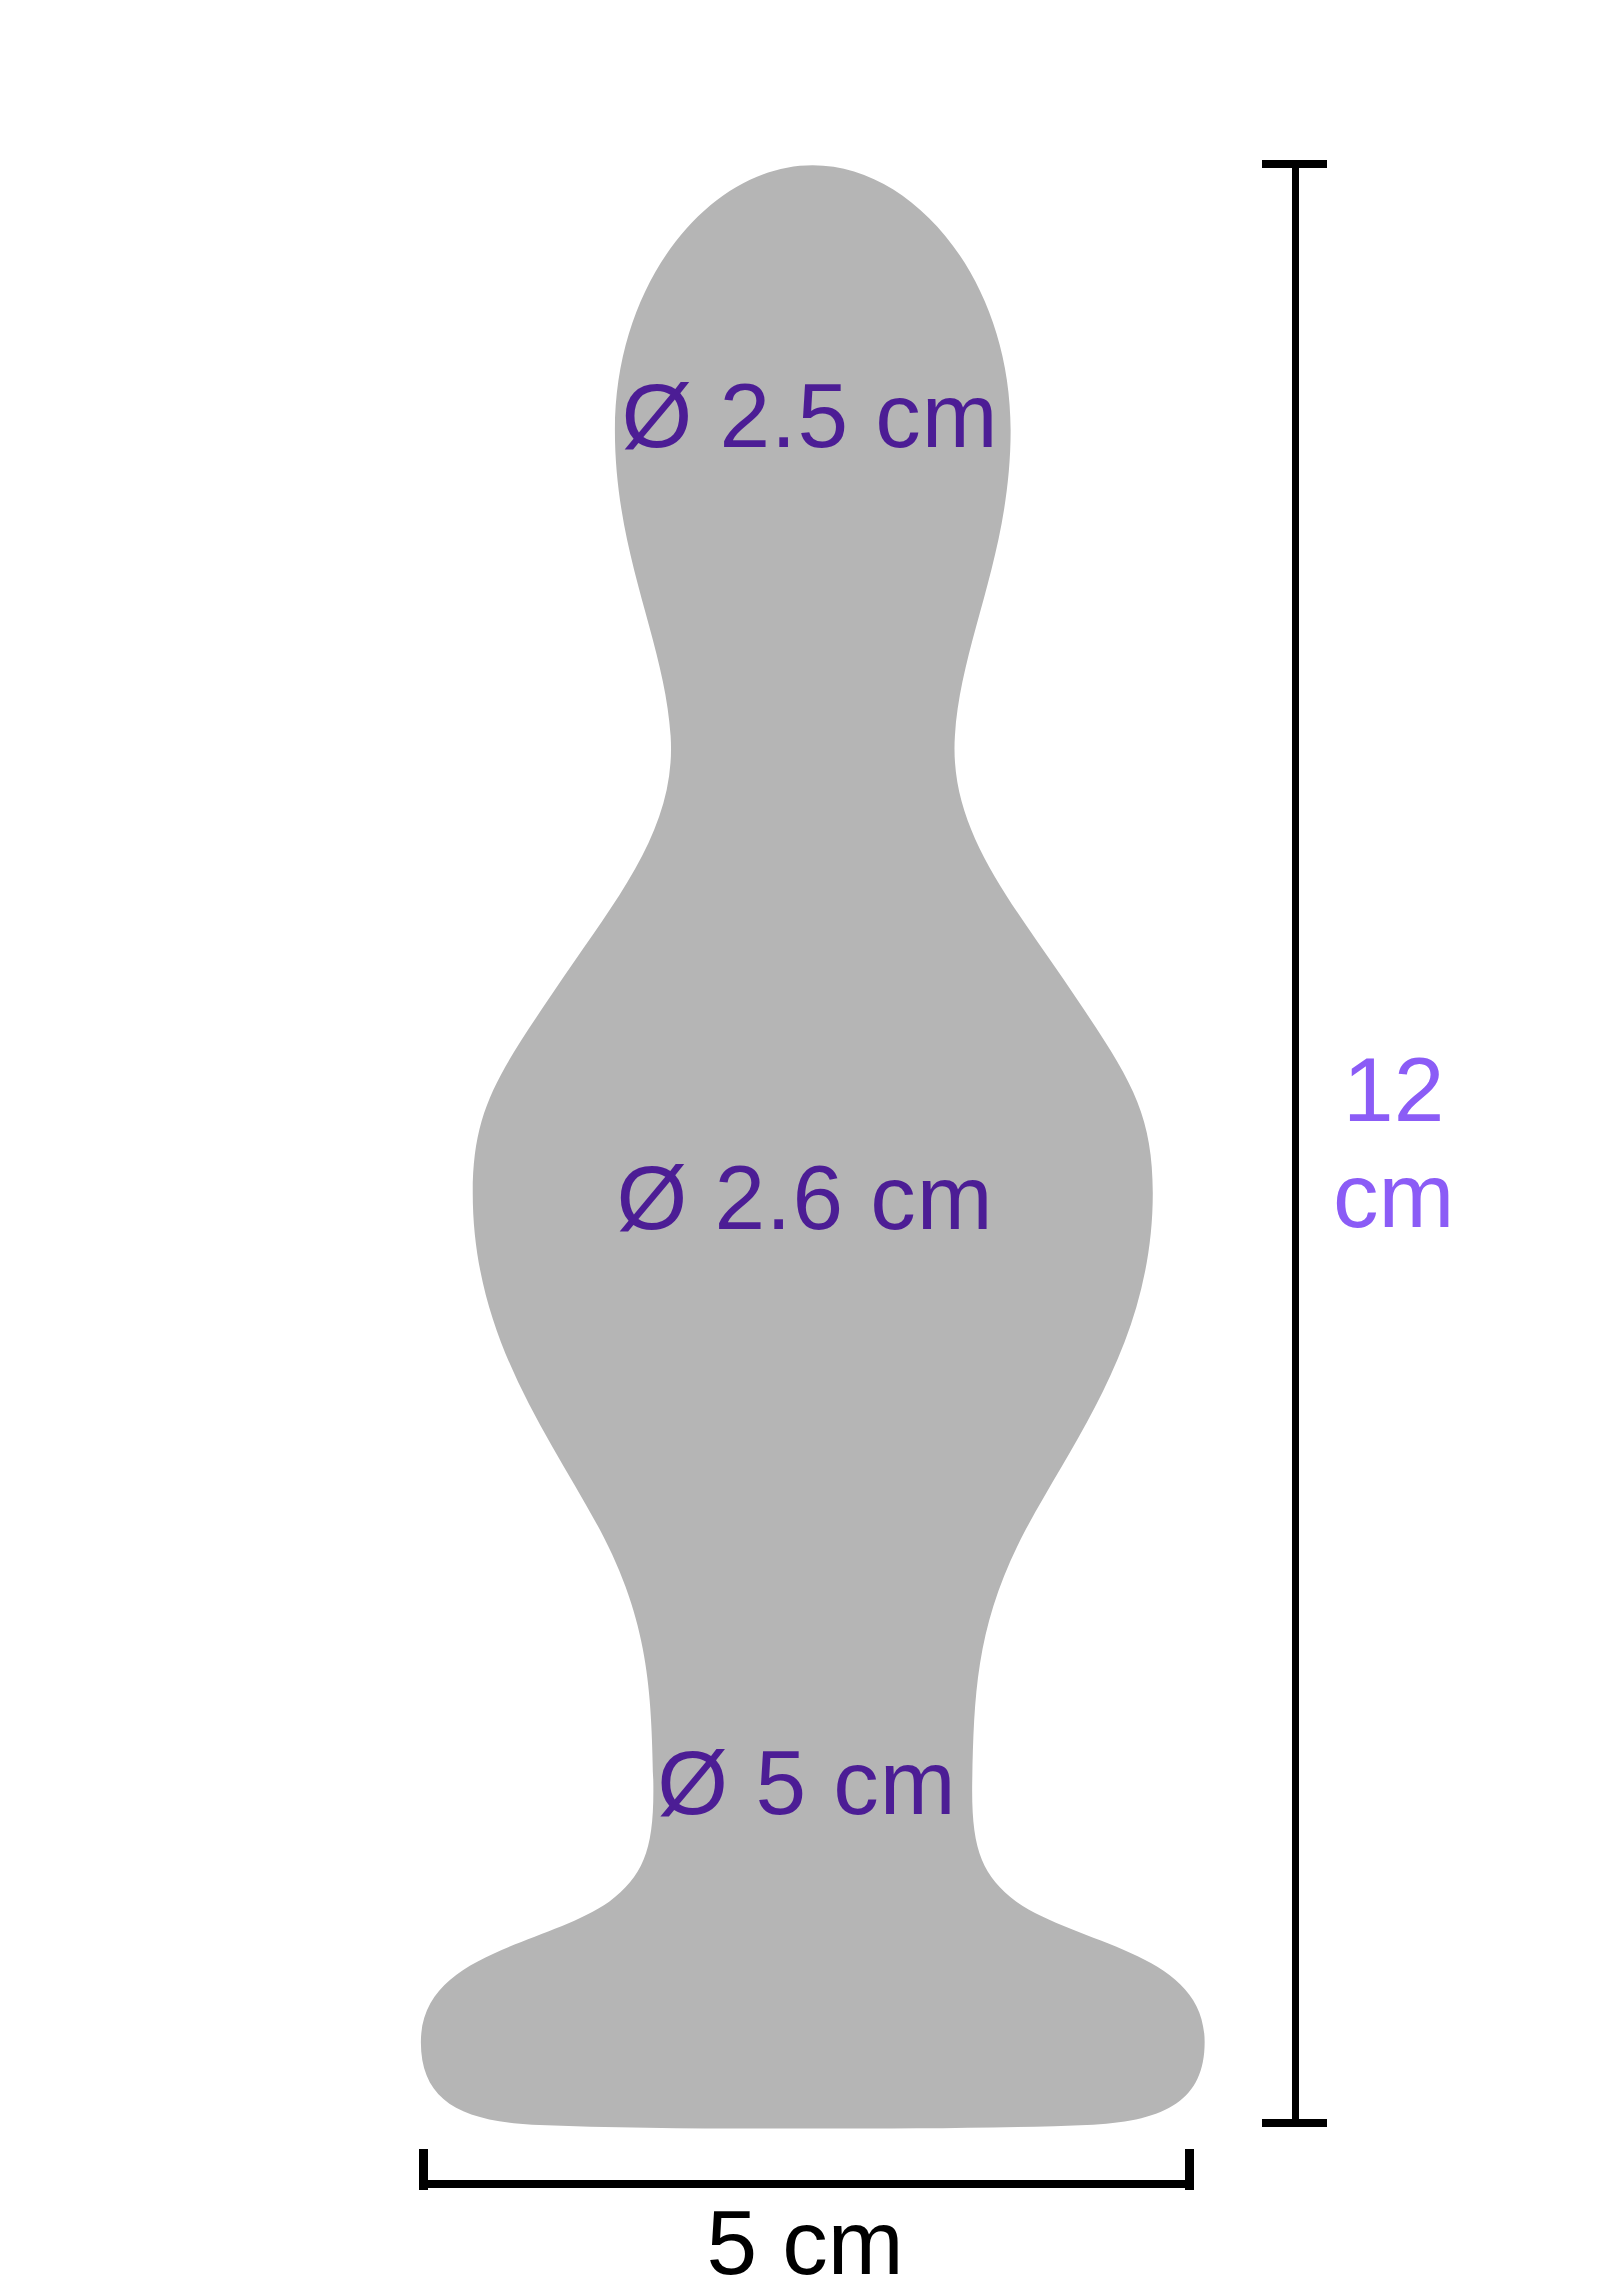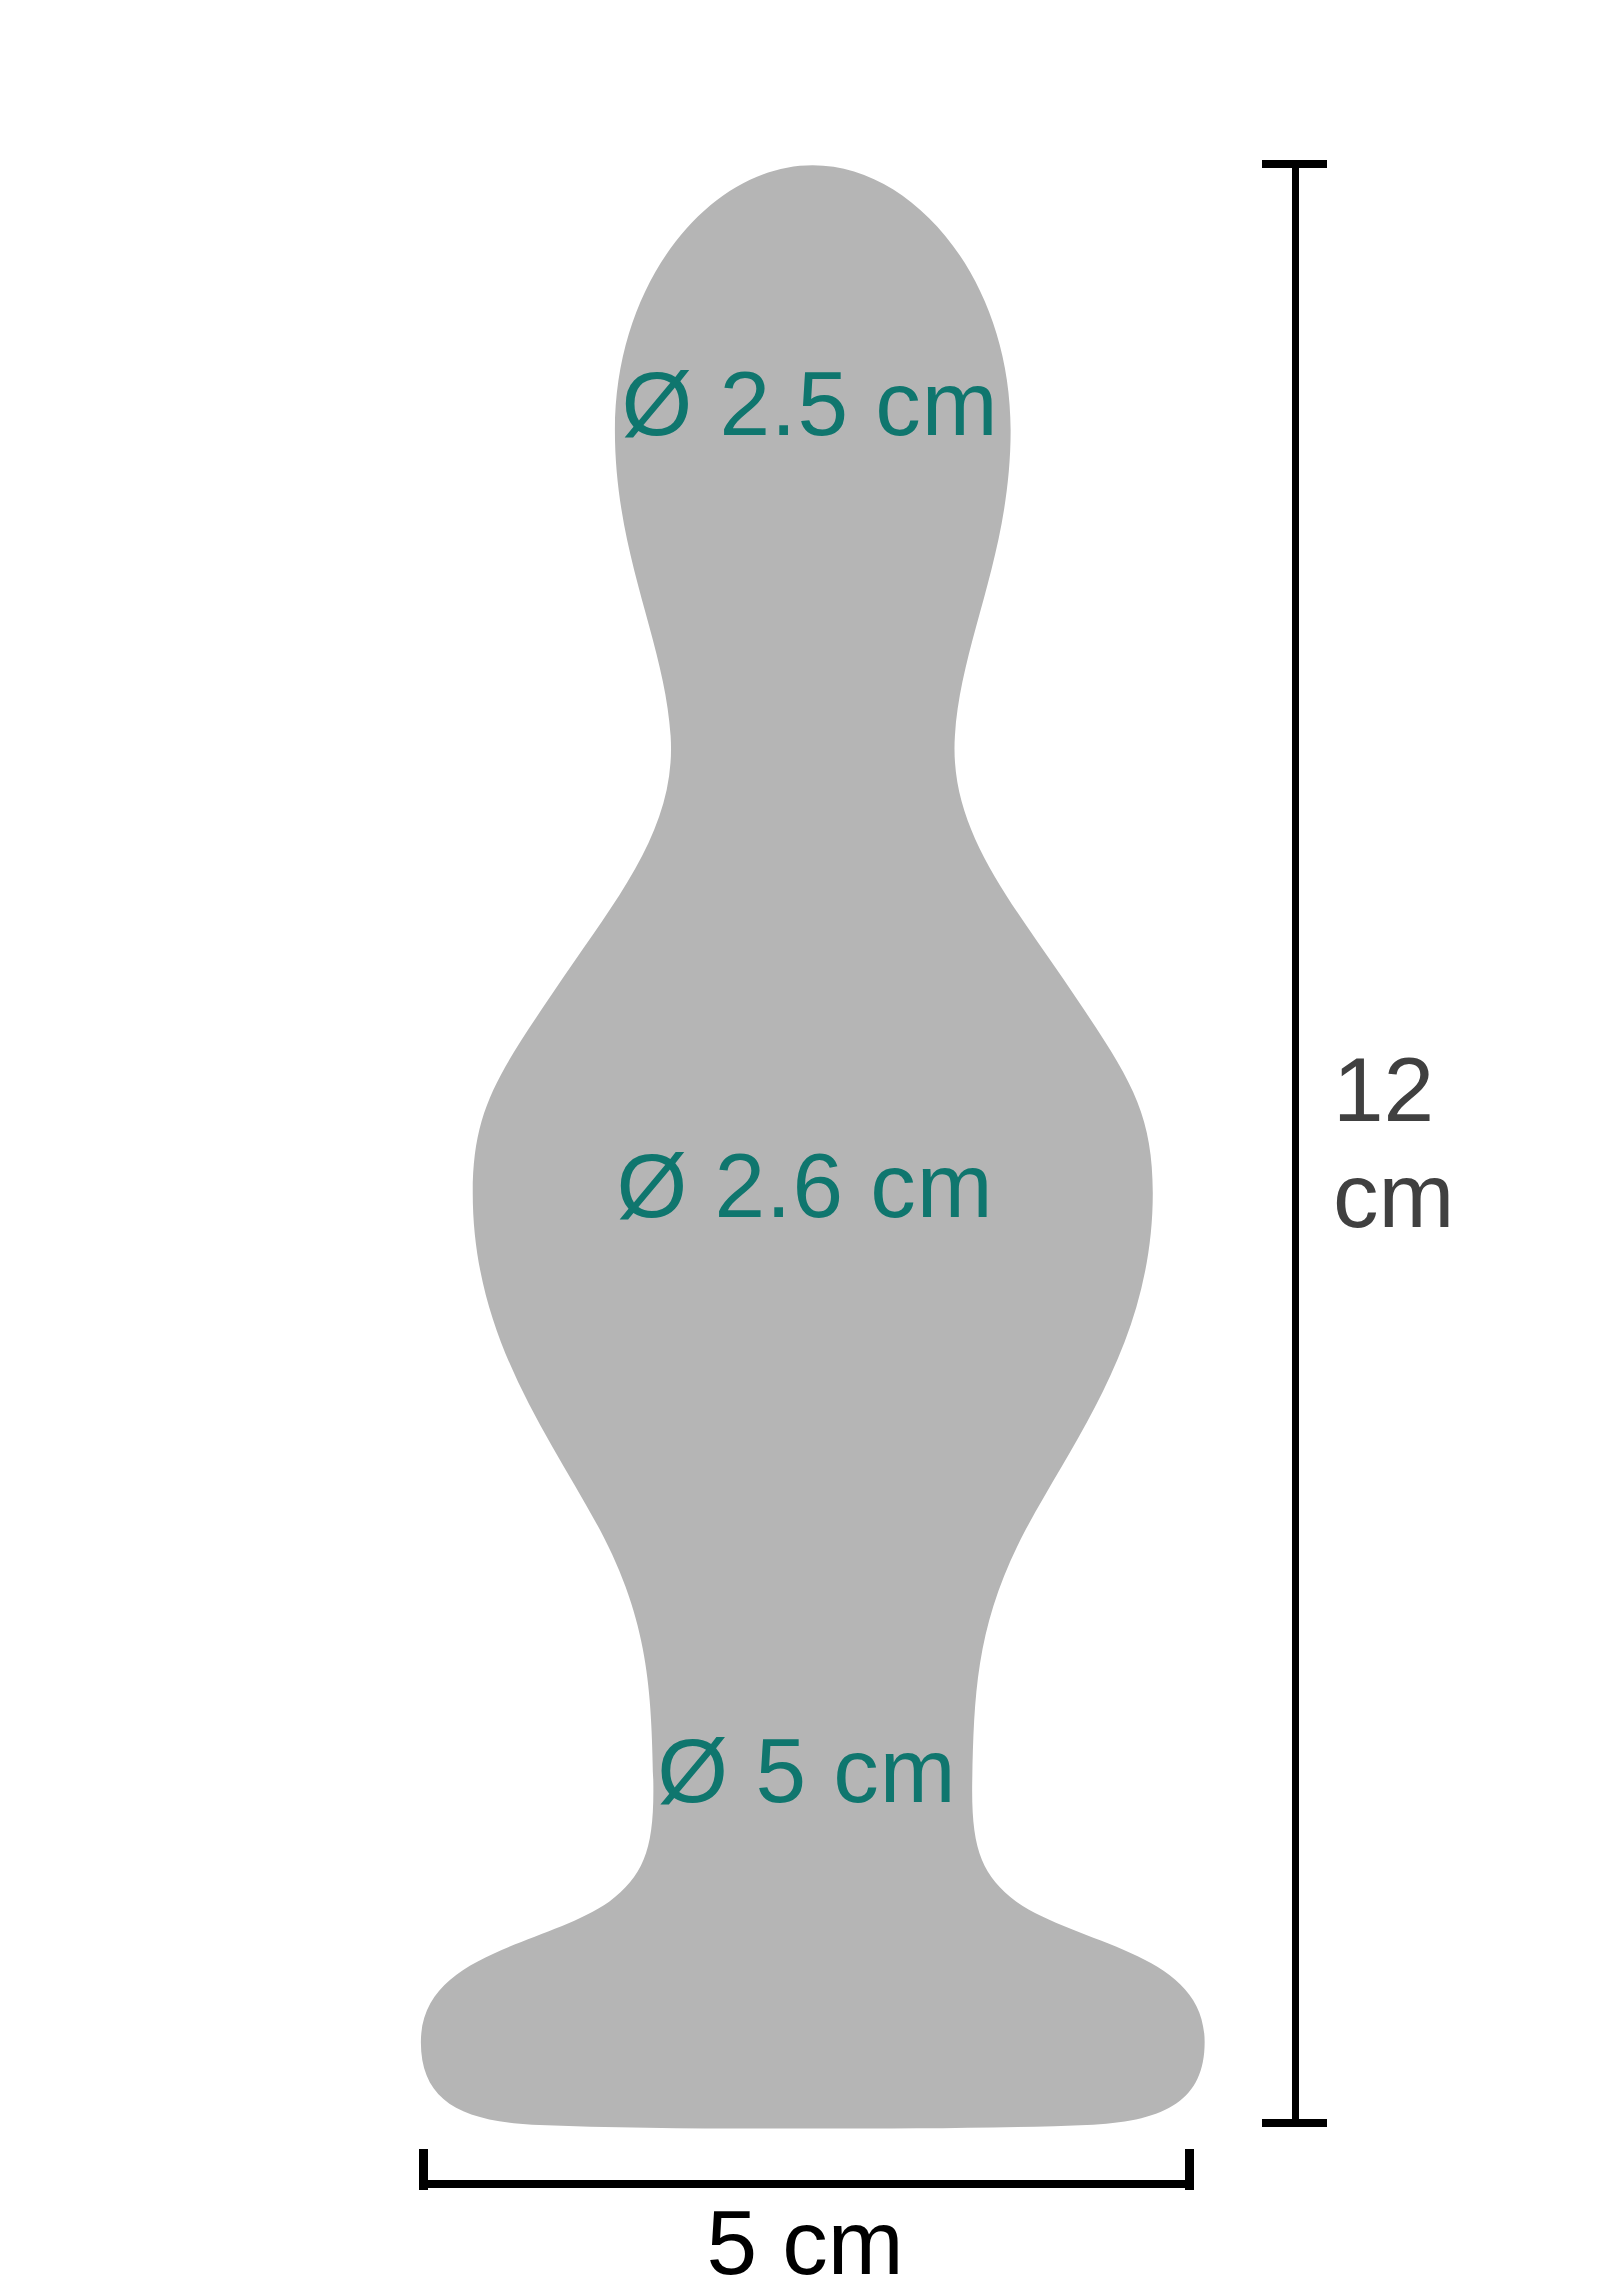--- a/index.html
+++ b/index.html
@@ -21,41 +21,43 @@
     height: 2286px;
   }
   svg.silhouette-layer {
     position: absolute;
     left: 0; top: 0;
   }
   .dia-label {
     position: absolute;
     transform: translate(-50%, -50%);
     font-size: 91px;
-    color: #0f766e;
+    color: #4c1d95;
     white-space: nowrap;
     letter-spacing: 1px;
     line-height: 1;
+    margin-top: 12px;
   }
   .dia-label.small {
     font-size: 77px;
   }
   .dim-line {
     position: absolute;
     background: #000000;
   }
   .height-label {
     position: absolute;
     left: 1333px;
     top: 1143px;
     transform: translateY(-50%);
     font-size: 91px;
-    color: #404040;
+    color: #8b5cf6;
     line-height: 106px;
     white-space: nowrap;
+    text-align: center;
   }
   .height-label span { display: block; }
   .base-label {
     position: absolute;
     left: 805px;
     top: 2243px;
     transform: translate(-50%, -50%);
     font-size: 91px;
     color: #000000;
     white-space: nowrap;

